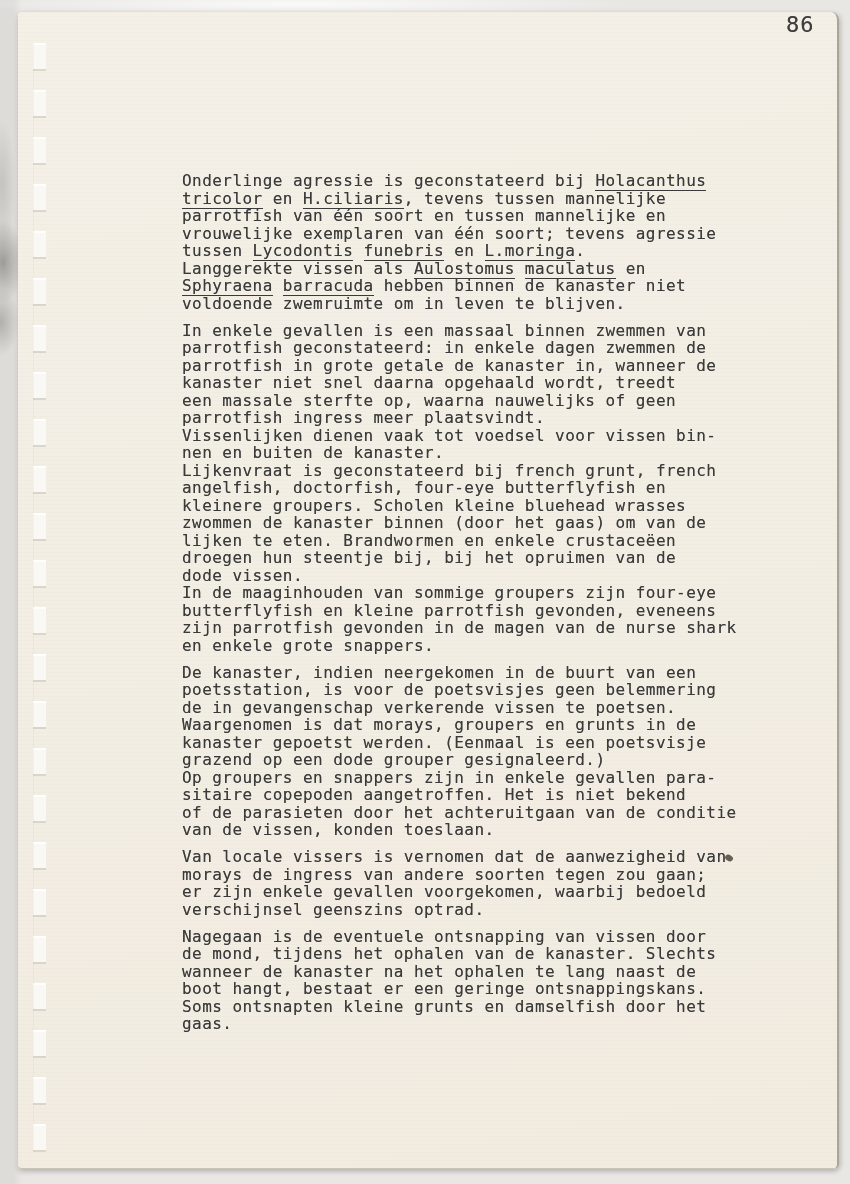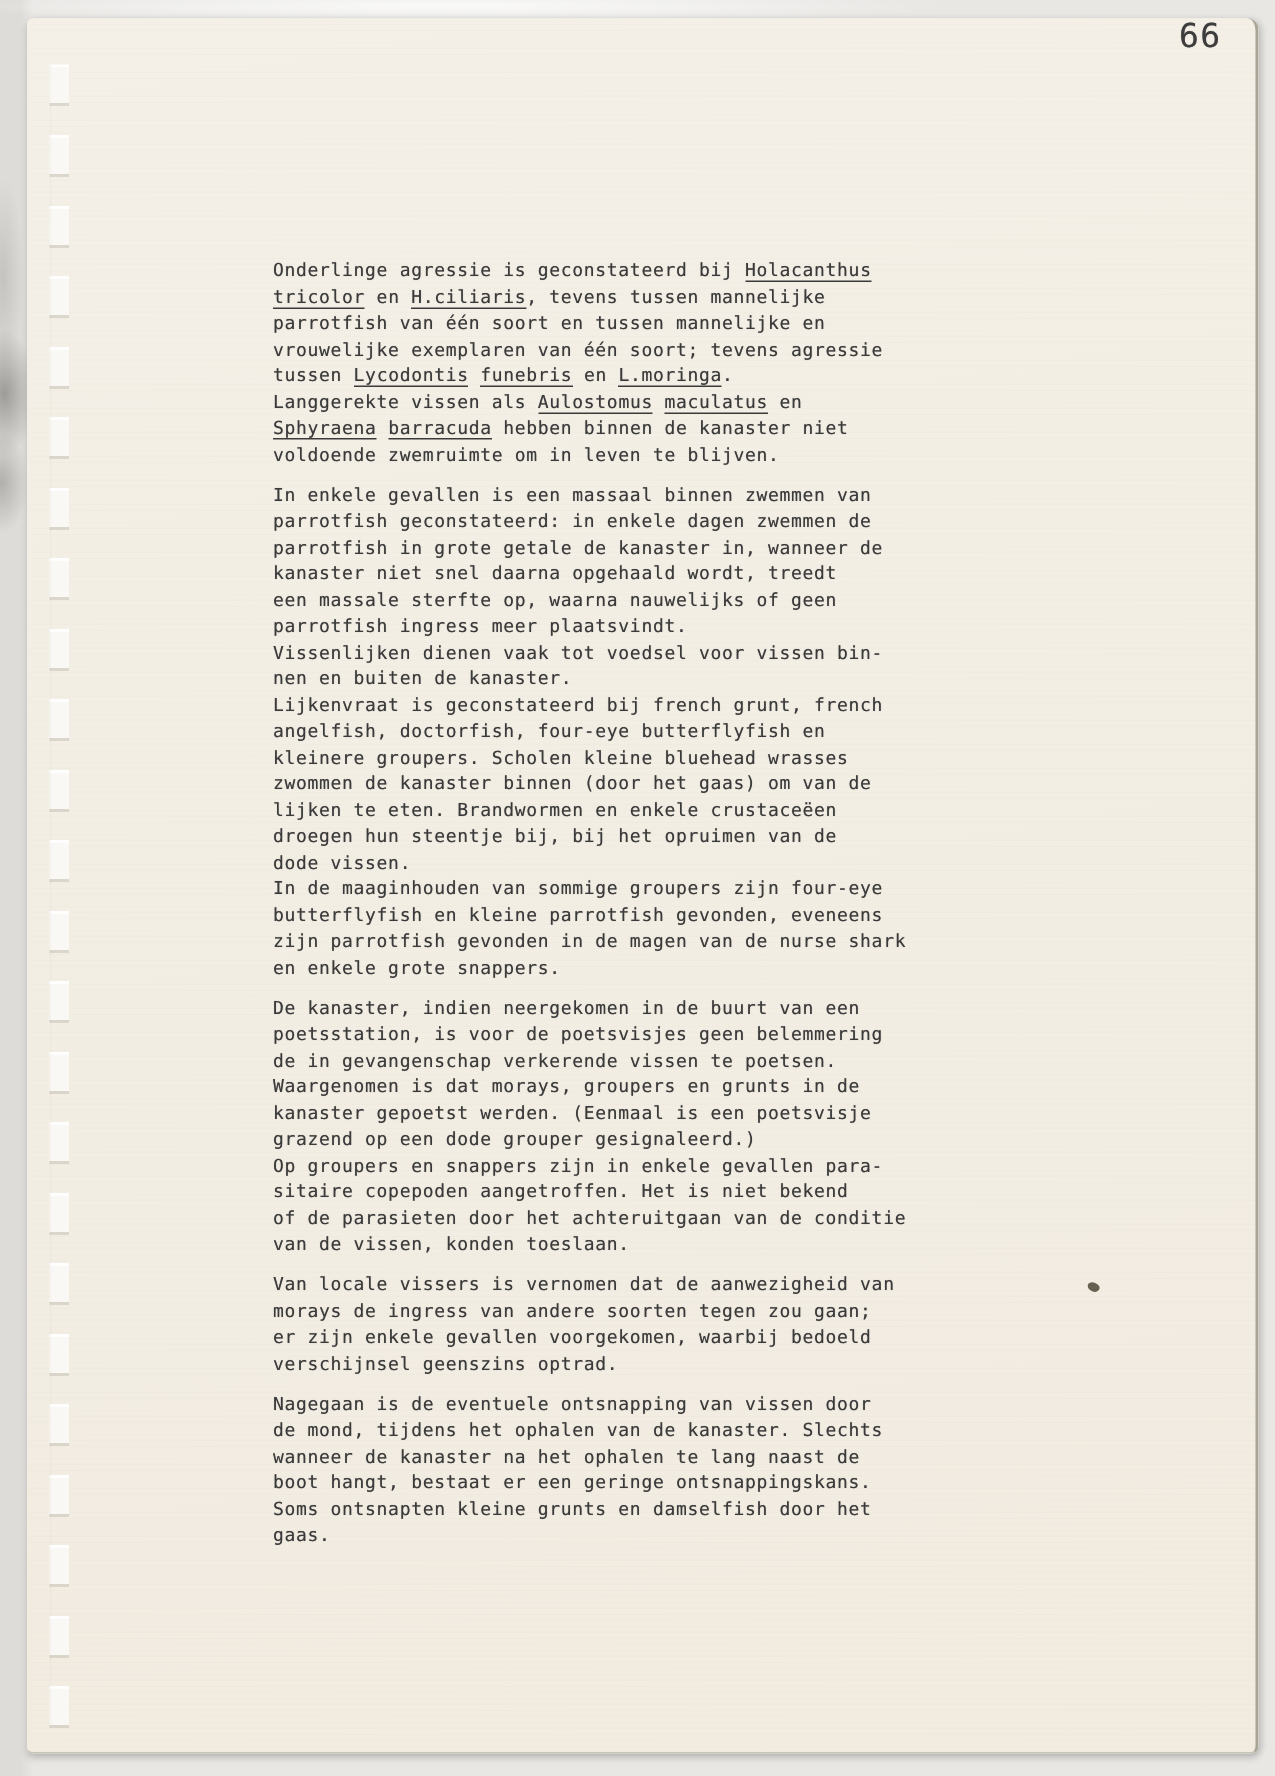--- a/index.html
+++ b/index.html
@@ -39,36 +39,36 @@
         rgba(0,0,0,0) 28px 47px);
     box-shadow:inset 1px 0 1px rgba(0,0,0,0.03);
   }
   .page-num{
     position:absolute;left:768px;top:0px;
     font-size:22px;letter-spacing:1px;color:#3d3d3d;
     text-shadow:0 0 0.5px rgba(61,61,61,0.6);
   }
   .doc{
     position:absolute;left:164px;top:160px;width:610px;
-    font-size:12px;line-height:17.5px;letter-spacing:0.45px;
+    font-size:16px;line-height:17.5px;letter-spacing:0.45px;
     color:var(--ink,#3a3a3a);
     text-shadow:0 0 0.5px rgba(58,58,58,0.55);
     white-space:pre;
   }
   .para{margin:0 0 9.5px 0;}
   .para:last-child{margin-bottom:0;}
   .line{height:17.5px;}
   .u{border-bottom:1.7px solid currentColor;}
   .speck{
     position:absolute;left:707px;top:843px;width:8px;height:6px;
     background:#4d4836;border-radius:60% 40% 55% 45%;
     transform:rotate(38deg);opacity:0.85;
   }
 </style>
 </head>
 <body>
 
 <div class="page">
   <div class="holes"></div>
-  <div class="page-num">66</div>
+  <div class="page-num">86</div>
   <div class="doc"><div class="para"><div class="line"><span>Onderlinge agressie is geconstateerd bij </span><span class="u">Holacanthus</span></div><div class="line"><span class="u">tricolor</span><span> en </span><span class="u">H.ciliaris</span><span>, tevens tussen mannelijke</span></div><div class="line"><span>parrotfish van één soort en tussen mannelijke en</span></div><div class="line"><span>vrouwelijke exemplaren van één soort; tevens agressie</span></div><div class="line"><span>tussen </span><span class="u">Lycodontis</span><span> </span><span class="u">funebris</span><span> en </span><span class="u">L.moringa</span><span>.</span></div><div class="line"><span>Langgerekte vissen als </span><span class="u">Aulostomus</span><span> </span><span class="u">maculatus</span><span> en</span></div><div class="line"><span class="u">Sphyraena</span><span> </span><span class="u">barracuda</span><span> hebben binnen de kanaster niet</span></div><div class="line"><span>voldoende zwemruimte om in leven te blijven.</span></div></div><div class="para"><div class="line"><span>In enkele gevallen is een massaal binnen zwemmen van</span></div><div class="line"><span>parrotfish geconstateerd: in enkele dagen zwemmen de</span></div><div class="line"><span>parrotfish in grote getale de kanaster in, wanneer de</span></div><div class="line"><span>kanaster niet snel daarna opgehaald wordt, treedt</span></div><div class="line"><span>een massale sterfte op, waarna nauwelijks of geen</span></div><div class="line"><span>parrotfish ingress meer plaatsvindt.</span></div><div class="line"><span>Vissenlijken dienen vaak tot voedsel voor vissen bin-</span></div><div class="line"><span>nen en buiten de kanaster.</span></div><div class="line"><span>Lijkenvraat is geconstateerd bij french grunt, french</span></div><div class="line"><span>angelfish, doctorfish, four-eye butterflyfish en</span></div><div class="line"><span>kleinere groupers. Scholen kleine bluehead wrasses</span></div><div class="line"><span>zwommen de kanaster binnen (door het gaas) om van de</span></div><div class="line"><span>lijken te eten. Brandwormen en enkele crustaceëen</span></div><div class="line"><span>droegen hun steentje bij, bij het opruimen van de</span></div><div class="line"><span>dode vissen.</span></div><div class="line"><span>In de maaginhouden van sommige groupers zijn four-eye</span></div><div class="line"><span>butterflyfish en kleine parrotfish gevonden, eveneens</span></div><div class="line"><span>zijn parrotfish gevonden in de magen van de nurse shark</span></div><div class="line"><span>en enkele grote snappers.</span></div></div><div class="para"><div class="line"><span>De kanaster, indien neergekomen in de buurt van een</span></div><div class="line"><span>poetsstation, is voor de poetsvisjes geen belemmering</span></div><div class="line"><span>de in gevangenschap verkerende vissen te poetsen.</span></div><div class="line"><span>Waargenomen is dat morays, groupers en grunts in de</span></div><div class="line"><span>kanaster gepoetst werden. (Eenmaal is een poetsvisje</span></div><div class="line"><span>grazend op een dode grouper gesignaleerd.)</span></div><div class="line"><span>Op groupers en snappers zijn in enkele gevallen para-</span></div><div class="line"><span>sitaire copepoden aangetroffen. Het is niet bekend</span></div><div class="line"><span>of de parasieten door het achteruitgaan van de conditie</span></div><div class="line"><span>van de vissen, konden toeslaan.</span></div></div><div class="para"><div class="line"><span>Van locale vissers is vernomen dat de aanwezigheid van</span></div><div class="line"><span>morays de ingress van andere soorten tegen zou gaan;</span></div><div class="line"><span>er zijn enkele gevallen voorgekomen, waarbij bedoeld</span></div><div class="line"><span>verschijnsel geenszins optrad.</span></div></div><div class="para"><div class="line"><span>Nagegaan is de eventuele ontsnapping van vissen door</span></div><div class="line"><span>de mond, tijdens het ophalen van de kanaster. Slechts</span></div><div class="line"><span>wanneer de kanaster na het ophalen te lang naast de</span></div><div class="line"><span>boot hangt, bestaat er een geringe ontsnappingskans.</span></div><div class="line"><span>Soms ontsnapten kleine grunts en damselfish door het</span></div><div class="line"><span>gaas.</span></div></div></div>
   <div class="speck"></div>
 </div>
 
 </body></html>

